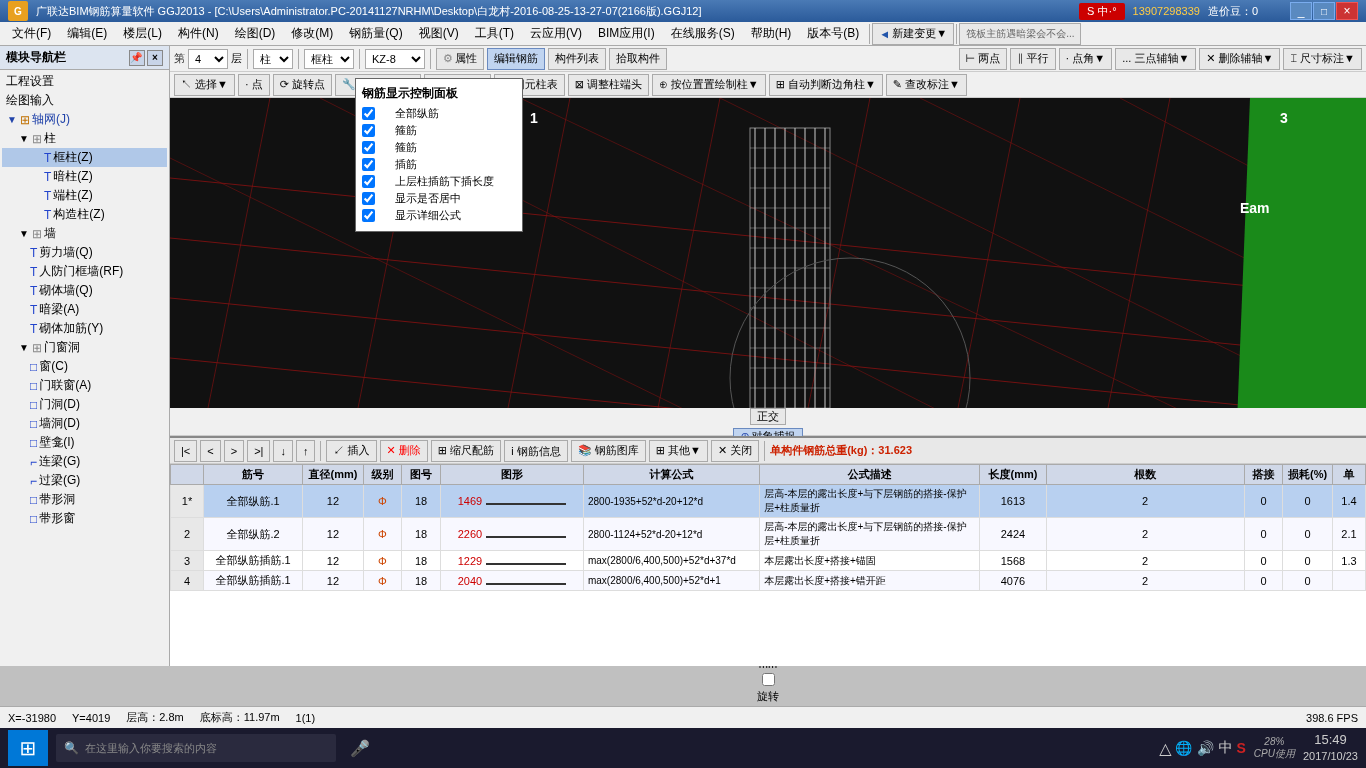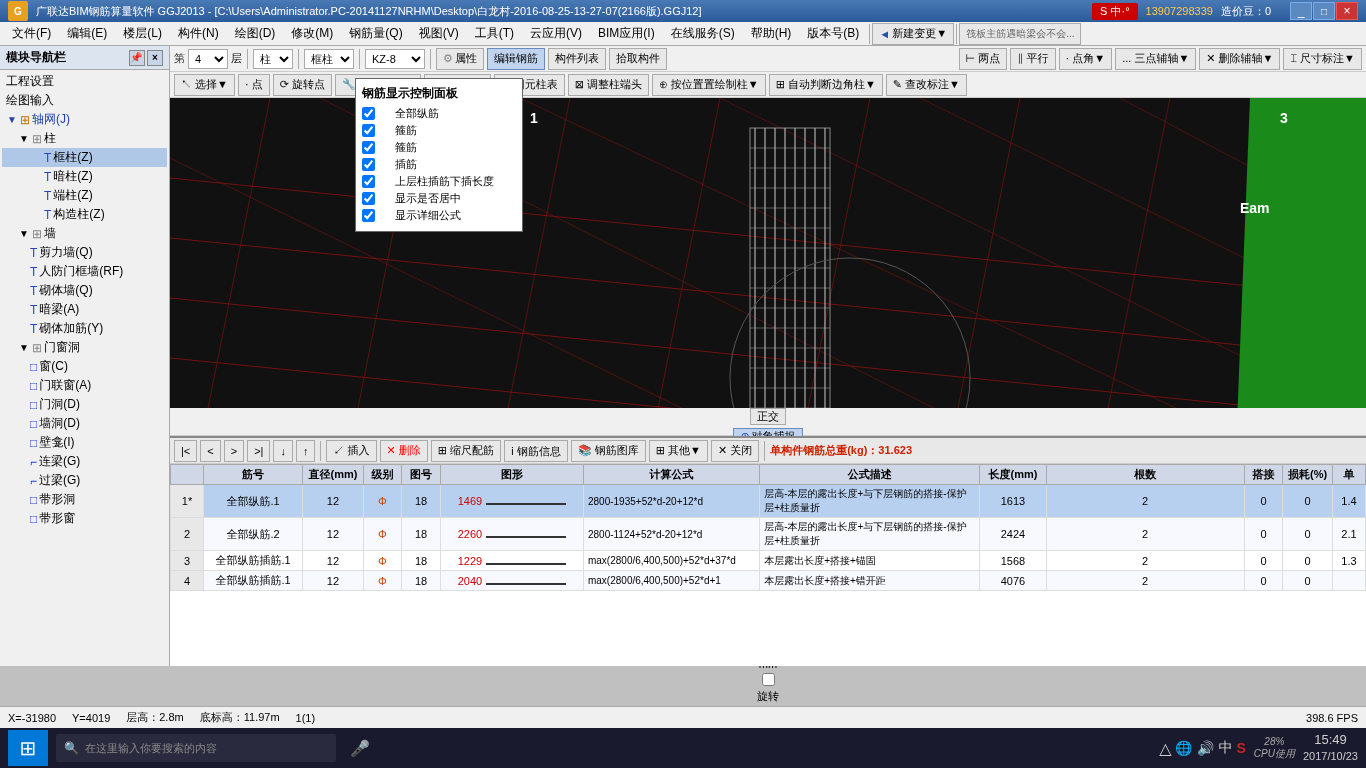--- a/index.html
+++ b/index.html
@@ -80,21 +80,21 @@
     ::-webkit-scrollbar-thumb { background: #aaa; }
   </style>
 </head>
 <body>
 
 <div id="titlebar">
   <div style="display:flex; align-items:center; gap:8px; flex:1;">
     <div style="width:20px; height:20px; background:#e8a020; border-radius:2px; display:flex; align-items:center; justify-content:center; color:white; font-size:10px; font-weight:bold;">G</div>
     <span style="font-size:11px; white-space:nowrap; overflow:hidden; text-overflow:ellipsis; max-width:900px;">广联达BIM钢筋算量软件 GGJ2013 - [C:\Users\Administrator.PC-20141127NRHM\Desktop\白龙村-2016-08-25-13-27-07(2166版).GGJ12]</span>
   </div>
-  <div style="display:flex; align-items:center; gap:8px; margin-right:19px; font-size:11px;">
+  <div style="display:flex; align-items:center; gap:8px; margin-right:32px; font-size:11px;">
     <div style="background:#c00; color:white; padding:1px 8px; border-radius:2px; cursor:pointer;">S 中·°</div>
     <span style="color:#ffcc44;">13907298339</span>
     <span>造价豆：0</span>
   </div>
   <div style="display:flex; gap:1px;">
     <div style="width:22px; height:18px; background:#5a8ac0; border:1px solid #7aacee; color:white; display:flex; align-items:center; justify-content:center; cursor:pointer; font-size:12px;">_</div>
     <div style="width:22px; height:18px; background:#5a8ac0; border:1px solid #7aacee; color:white; display:flex; align-items:center; justify-content:center; cursor:pointer; font-size:10px;">□</div>
     <div style="width:22px; height:18px; background:#cc3333; border:1px solid #ee5555; color:white; display:flex; align-items:center; justify-content:center; cursor:pointer; font-size:12px;">×</div>
   </div>
 </div>

